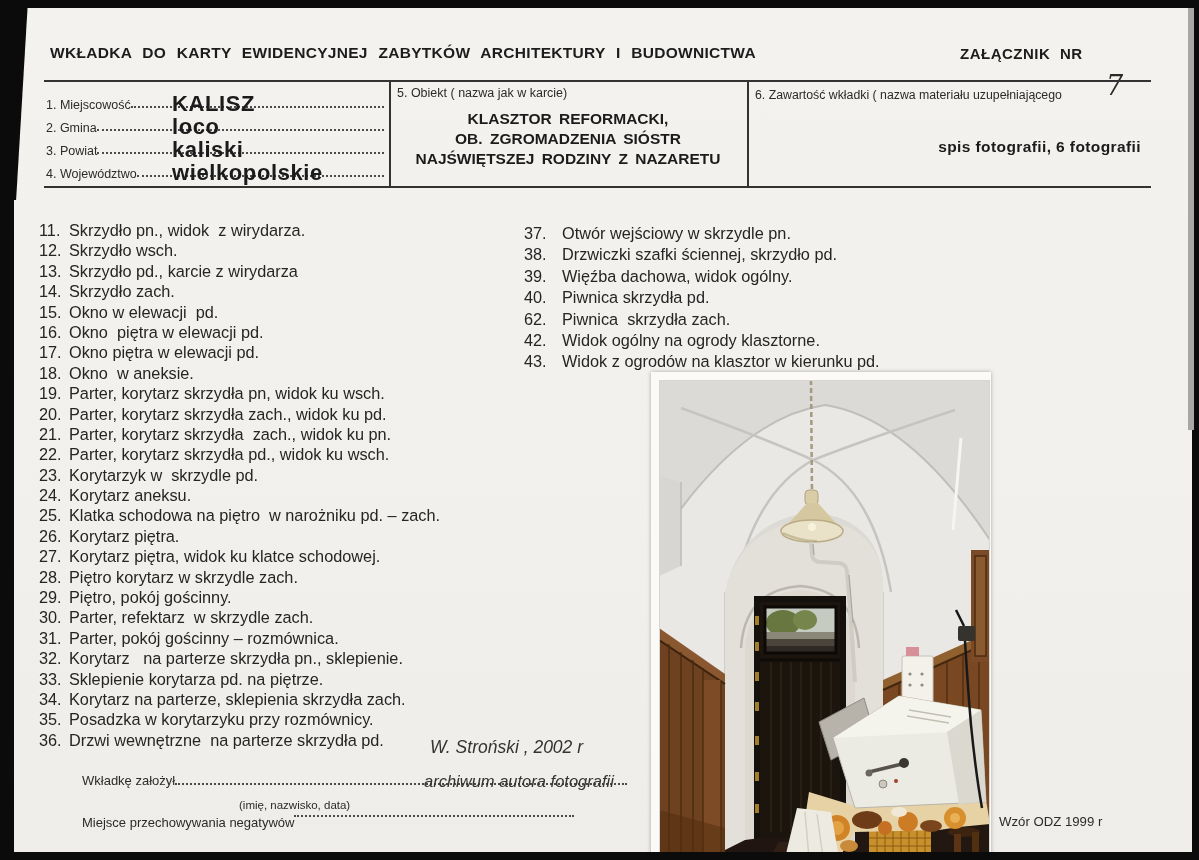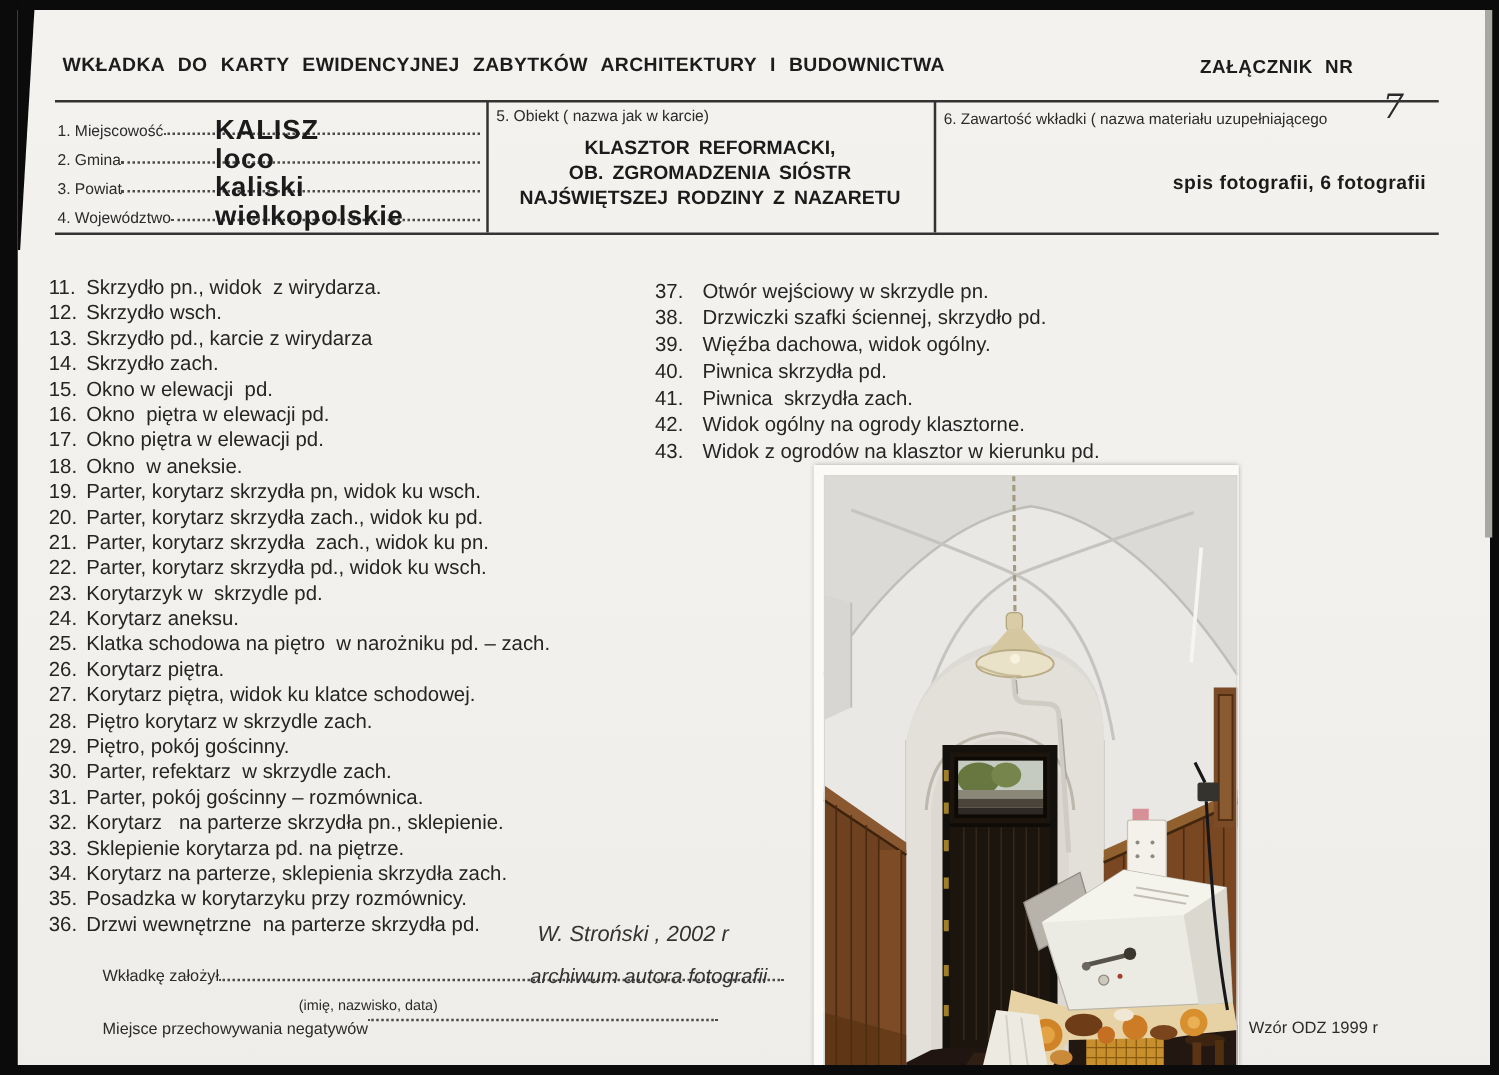--- a/index.html
+++ b/index.html
@@ -251,21 +251,21 @@
     </div>
       <div class="li">
       <span class="num">39.</span>
         <span class="txt">Więźba dachowa, widok ogólny.</span>
     </div>
       <div class="li">
       <span class="num">40.</span>
         <span class="txt">Piwnica skrzydła pd.</span>
     </div>
       <div class="li">
-      <span class="num">41.</span>
+      <span class="num">62.</span>
         <span class="txt">Piwnica  skrzydła zach.</span>
     </div>
       <div class="li">
       <span class="num">42.</span>
         <span class="txt">Widok ogólny na ogrody klasztorne.</span>
     </div>
       <div class="li">
       <span class="num">43.</span>
         <span class="txt">Widok z ogrodów na klasztor w kierunku pd.</span>
     </div>

